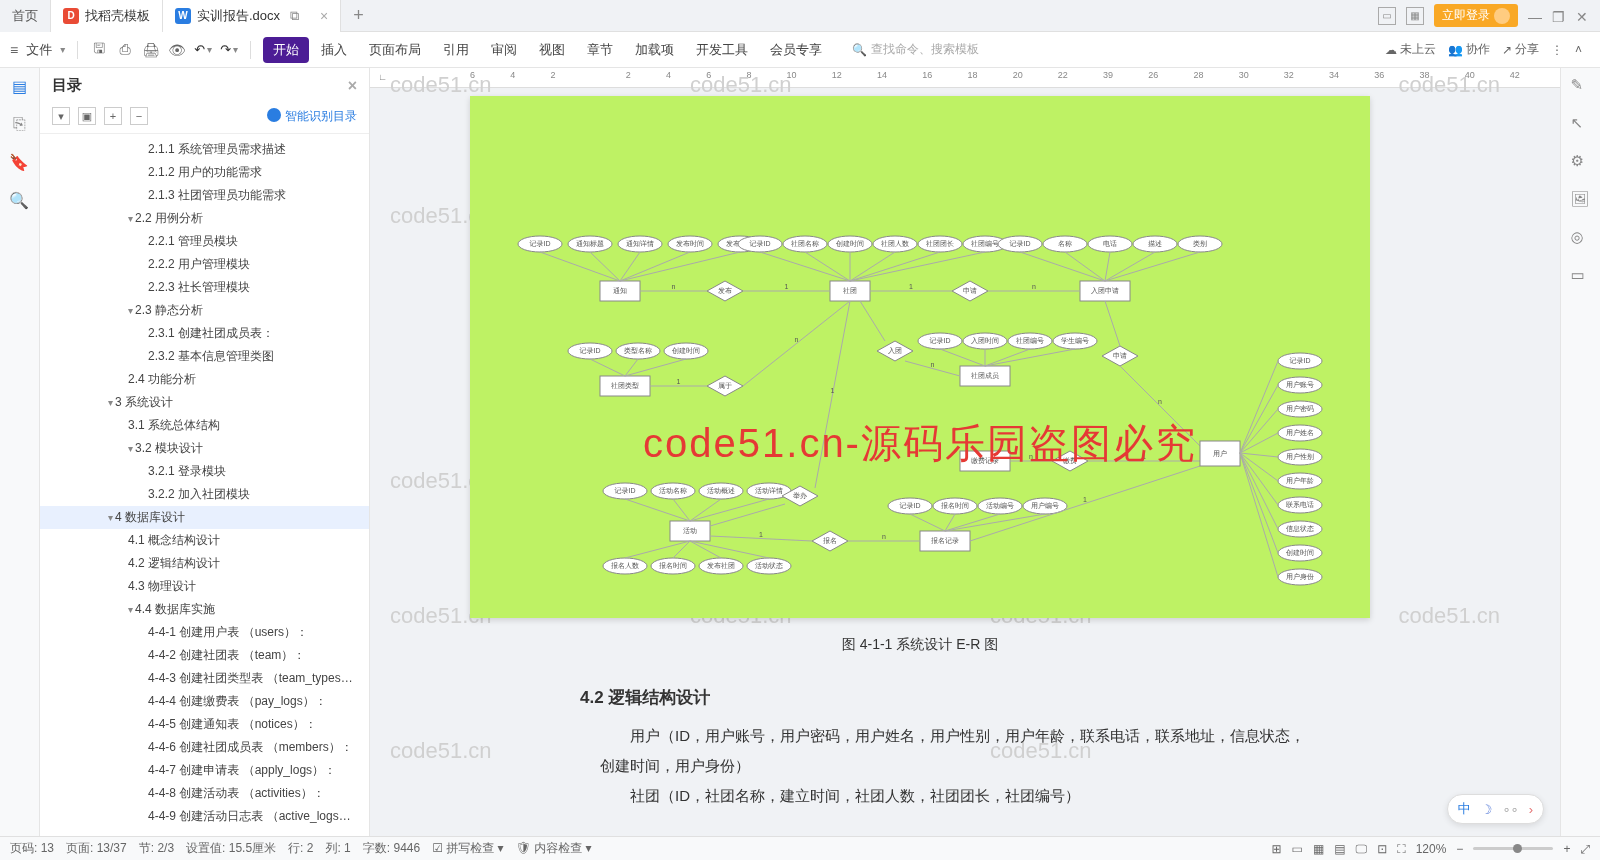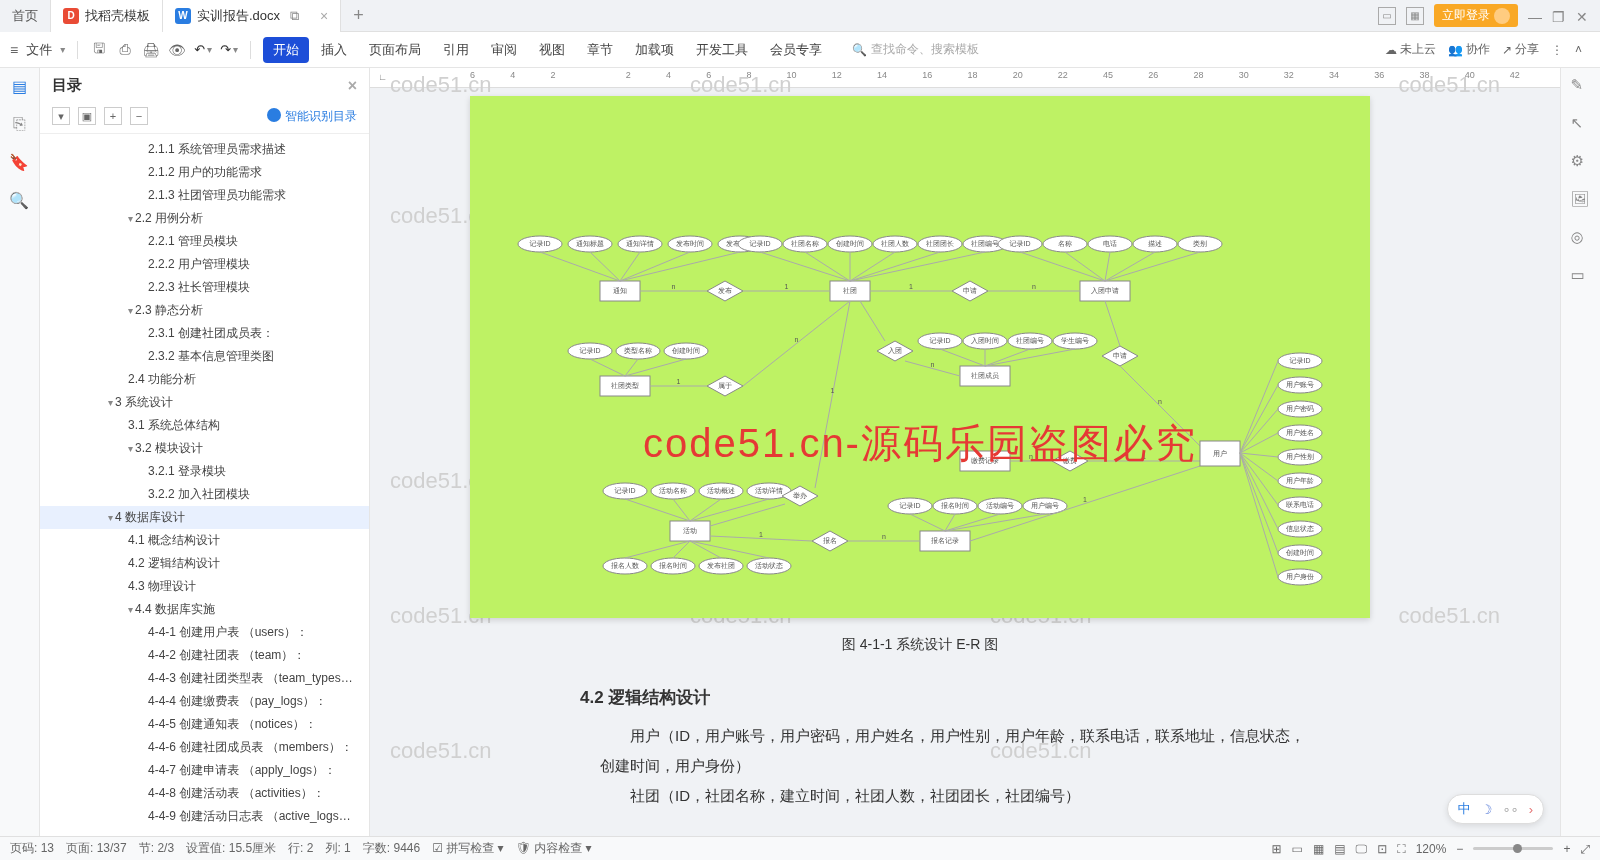--- a/index.html
+++ b/index.html
@@ -20,21 +20,21 @@
 .login-btn .avatar{width:16px;height:16px;border-radius:50%;background:#ffcc80}
 .winbtn{width:14px;height:14px;color:#888;font-size:14px}
 .menubar{height:36px;display:flex;align-items:center;padding:0 10px;gap:8px;border-bottom:1px solid #e5e5e5;background:#fff}
 .menubar .ham{font-size:14px;color:#666}
 .menubar .file{color:#444;font-size:13px}
 .menubar .drop{color:#888;font-size:10px}
 .menubar .sep{width:1px;height:18px;background:#ddd;margin:0 4px}
 .menubar .ico{width:18px;height:18px;color:#666;display:flex;align-items:center;justify-content:center;font-size:14px}
 .menubar .undo{display:flex;align-items:center;gap:2px}
 .ribbontab{padding:4px 10px;color:#444;cursor:pointer;font-size:13px}
-.ribbontab.active{background:#1d4ed8;color:#fff;border-radius:4px}
+.ribbontab.active{background:#4c1d95;color:#fff;border-radius:4px}
 .searchbox{margin-left:12px;color:#aaa;font-size:12px;display:flex;align-items:center;gap:4px}
 .menu-right{margin-left:auto;display:flex;align-items:center;gap:12px;padding-right:8px;font-size:12px;color:#666}
 .menu-right .itm{display:flex;align-items:center;gap:3px}
 .body-area{display:flex;height:calc(100% - 32px - 36px - 24px)}
 .leftbar{width:40px;background:#f8f9fa;border-right:1px solid #e5e5e5;display:flex;flex-direction:column;align-items:center;padding-top:8px;gap:18px}
 .leftbar .lb{width:20px;height:20px;color:#888;font-size:16px;display:flex;align-items:center;justify-content:center}
 .leftbar .lb.active{color:#2a7de1}
 .outline{width:330px;border-right:1px solid #e5e5e5;background:#fff;display:flex;flex-direction:column}
 .outline-head{display:flex;align-items:flex-end;padding:8px 12px;font-size:15px;font-weight:bold;color:#333}
 .outline-head .x{margin-left:auto;color:#aaa;font-size:16px;cursor:pointer}
@@ -226,21 +226,21 @@
           <span>4</span>
           <span>6</span>
           <span>8</span>
           <span>10</span>
           <span>12</span>
           <span>14</span>
           <span>16</span>
           <span>18</span>
           <span>20</span>
           <span>22</span>
-          <span>45</span>
+          <span>39</span>
           <span>26</span>
           <span>28</span>
           <span>30</span>
           <span>32</span>
           <span>34</span>
           <span>36</span>
           <span>38</span>
           <span>40</span>
           <span>42</span>
         </div>

